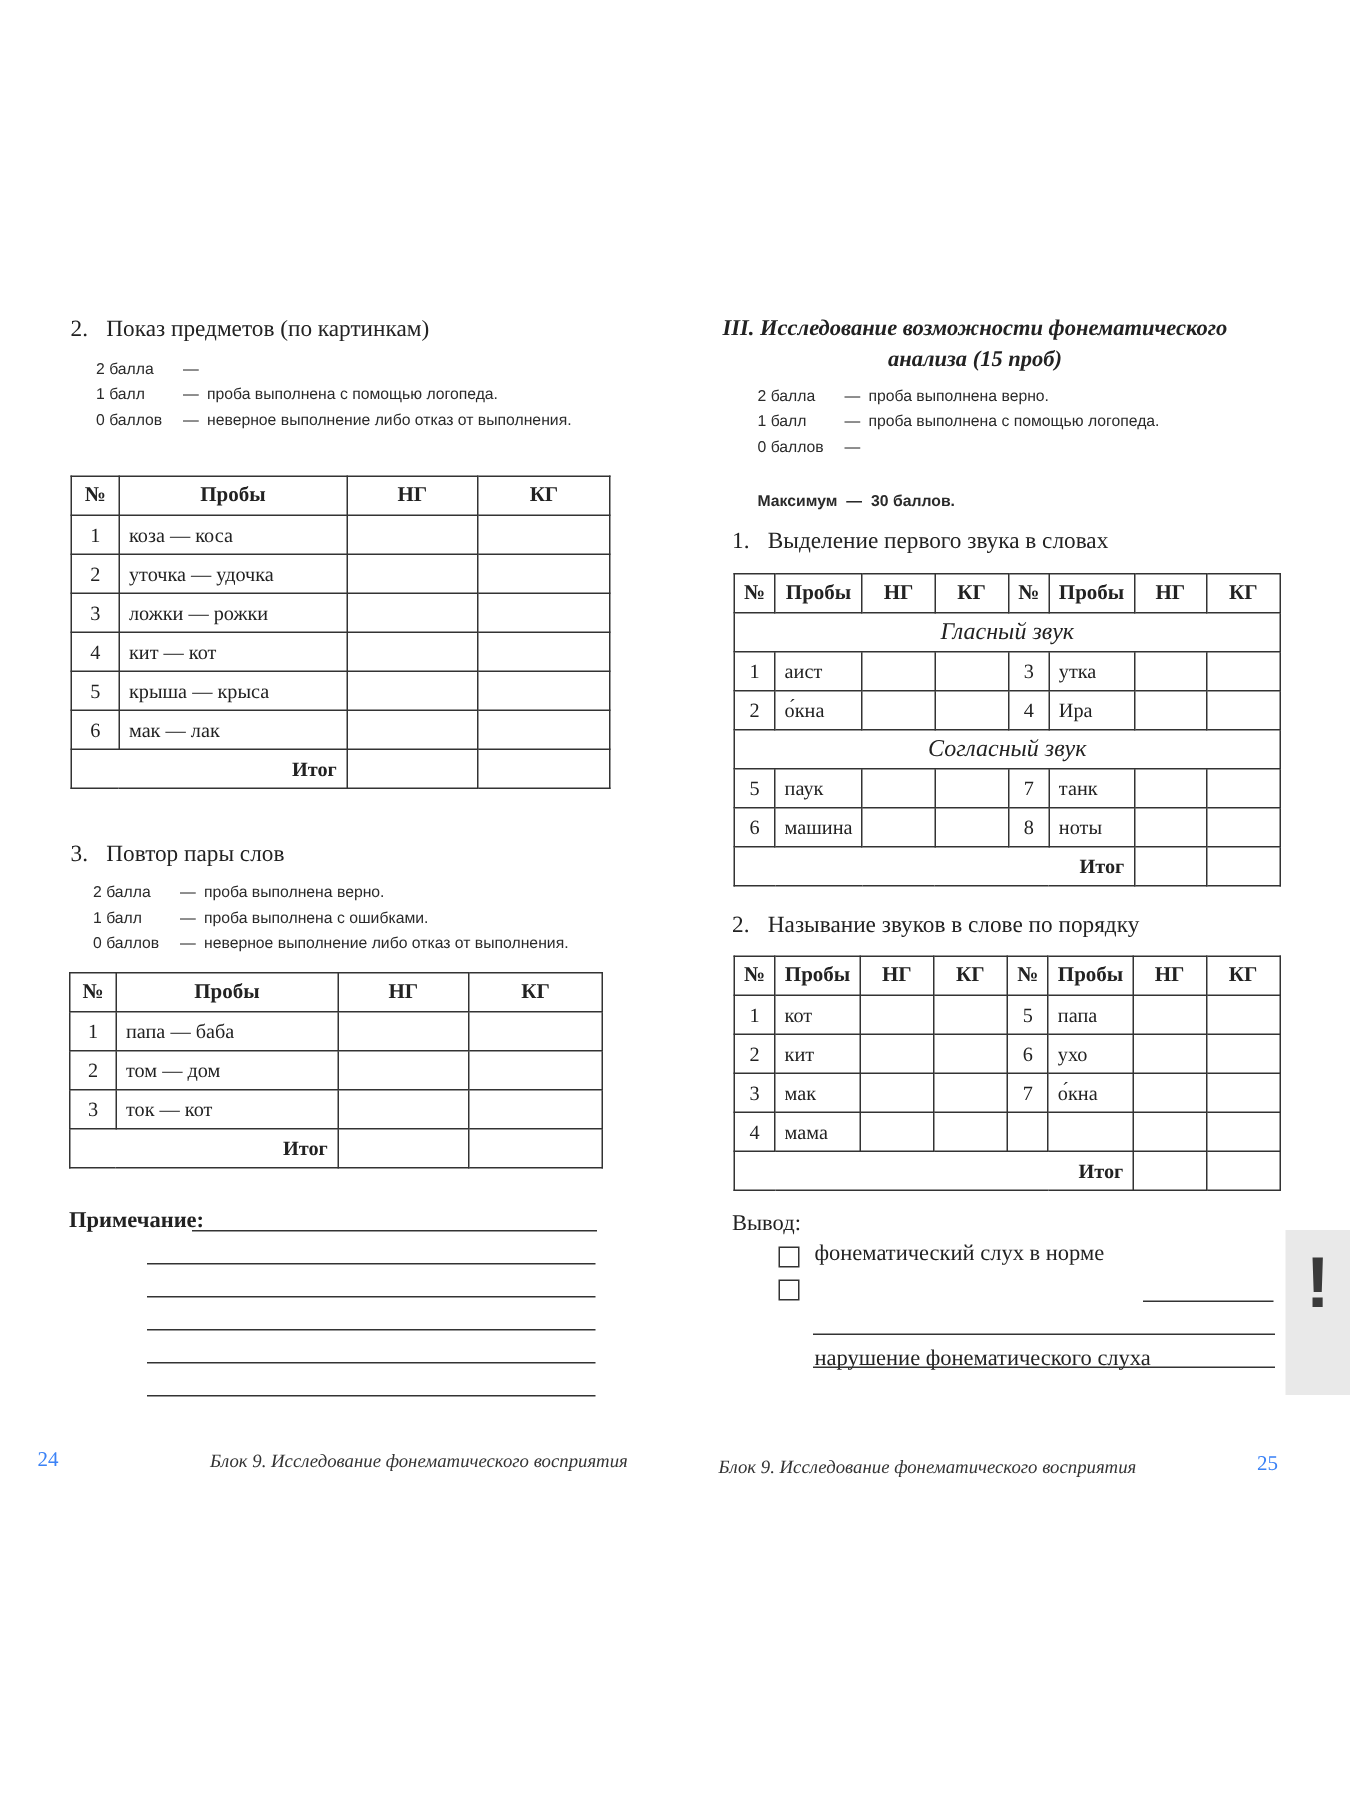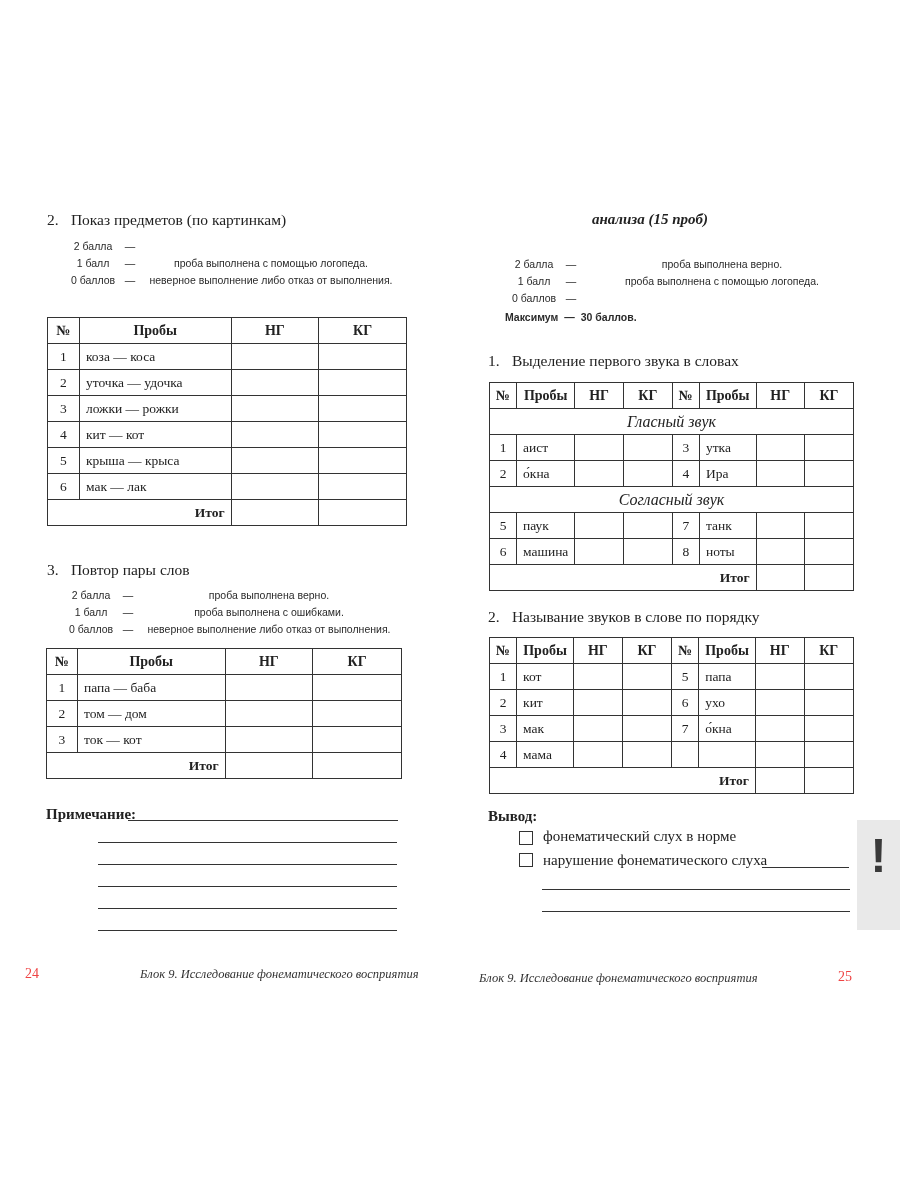--- a/index.html
+++ b/index.html
@@ -9,38 +9,38 @@
   .page { position: absolute; top: 0; }
   .page-left { left: 0; width: 450px; }
   .page-right { left: 450px; width: 450px; }
 
   .abs { position: absolute; }
 
   .sec-title { font-family: "Liberation Serif", serif; font-size: 15.5px; color: #222; white-space: nowrap; }
   .sec-title .num { display: inline-block; width: 20px; }
 
   .crit { font-family: "Liberation Sans", sans-serif; font-size: 10.5px; color: #2a2a2a; line-height: 17px; }
-  .crit-row { display: flex; text-align: center; }
+  .crit-row { display: flex; }
   .crit-row .pts { width: 58px; flex: none; }
   .crit-row .dash { width: 16px; flex: none; }
   .crit-row .txt { flex: 1; }
   .crit-row.bold { font-weight: bold; }
 
   table.score { border-collapse: collapse; position: absolute; font-family: "Liberation Serif", serif; font-size: 13.5px; color: #222; }
   table.score td, table.score th { border: 1.3px solid #333; height: 26px; padding: 0 6px; font-weight: normal; text-align: left; }
   table.score th { font-weight: bold; text-align: center; font-size: 14px; }
   table.score td.n { text-align: center; padding: 0; }
   table.score td.total { text-align: right; font-weight: bold; }
   table.score td.group { text-align: center; font-style: italic; font-size: 16px; }
 
   .rule { position: absolute; height: 0; border-top: 1.2px solid #333; }
 
   .heading-ital { font-family: "Liberation Serif", serif; font-style: italic; font-weight: bold; font-size: 15px; text-align: center; color: #222; line-height: 21px; }
 
-  .footer-num { font-family: "Liberation Serif", serif; font-size: 14px; color: #ef4444; }
+  .footer-num { font-family: "Liberation Serif", serif; font-size: 14px; color: #3b82f6; }
   .footer-txt { font-family: "Liberation Serif", serif; font-style: italic; font-size: 12.5px; color: #333; }
 
   .checkbox { position: absolute; width: 14px; height: 14px; border: 1.3px solid #333; background: #fff; }
   .check-label { position: absolute; font-family: "Liberation Serif", serif; font-size: 15px; color: #222; white-space: nowrap; }
 
   .warn-tab { position: absolute; left: 857px; top: 820px; width: 43px; height: 110px; background: #e9e9e9; }
   .warn-mark { position: absolute; left: 0; top: 6px; width: 100%; text-align: center; font-family: "Liberation Sans", sans-serif; font-weight: bold; font-size: 48px; color: #3a3a3a; line-height: 60px; }
 </style>
 </head>
 <body>
@@ -202,39 +202,40 @@
   <div class="rule" style="left:98px; top:908px; width:299px;"></div>
   <div class="rule" style="left:98px; top:930px; width:299px;"></div>
 
   <div class="abs footer-num" style="left:25px; top:966px;">24</div>
   <div class="abs footer-txt" style="left:140px; top:967px;">Блок 9. Исследование фонематического восприятия</div>
 </div>
 
 <div class="page page-right">
 
   <div class="abs heading-ital" style="left:10px; top:209px; width:380px;">
+    <div>III. Исследование возможности фонематического</div>
     <div>анализа (15 проб)</div>
   </div>
 
   <div class="abs crit" style="left:55px; top:256px; width:360px;">
     <div class="crit-row">
       <span class="pts">2 балла</span>
       <span class="dash">—</span>
       <span class="txt">проба выполнена верно.</span>
     </div>
     <div class="crit-row">
       <span class="pts">1 балл</span>
       <span class="dash">—</span>
       <span class="txt">проба выполнена с помощью логопеда.</span>
     </div>
     <div class="crit-row">
       <span class="pts">0 баллов</span>
       <span class="dash">—</span>
     </div>
-    <div class="crit-row bold" style="margin-top:2px;">
+    <div class="crit-row bold" style="margin-top:19px;">
       <span>Максимум</span>
       <span style="padding:0 6px;">—</span>
       <span>30 баллов.</span>
     </div>
   </div>
 
   <div class="abs sec-title" style="left:38px; top:352px;">
     <span class="num">1.</span>
     <span>Выделение первого звука в словах</span>
   </div>
@@ -383,27 +384,27 @@
       <td></td>
     </tr>
     <tr>
       <td colspan="6" class="total">Итог</td>
       <td></td>
       <td></td>
     </tr>
   </tbody>
     </table>
 
-  <div class="abs" style="left:38px; top:808px; font-family:'Liberation Serif',serif; font-weight:bold; font-size:15px; color:#222;">Вывод:</div>
+  <div class="abs" style="left:38px; top:808px; font-family:'Liberation Serif',serif; font-weight:normal; font-size:15px; color:#222;">Вывод:</div>
 
   <div class="checkbox" style="left:69px; top:831px;"></div>
   <div class="check-label" style="left:93px; top:828px;">фонематический слух в норме</div>
 
   <div class="checkbox" style="left:69px; top:853px;"></div>
-  <div class="check-label" style="left:93px; top:852px;">нарушение фонематического слуха</div>
+  <div class="check-label" style="left:93px; top:898px;">нарушение фонематического слуха</div>
 
   <div class="rule" style="left:312px; top:867px; width:87px;"></div>
   <div class="rule" style="left:92px; top:889px; width:308px;"></div>
   <div class="rule" style="left:92px; top:911px; width:308px;"></div>
 
   <div class="abs footer-txt" style="left:29px; top:971px;">Блок 9. Исследование фонематического восприятия</div>
   <div class="abs footer-num" style="left:388px; top:969px;">25</div>
 </div>
 
 <div class="warn-tab">

